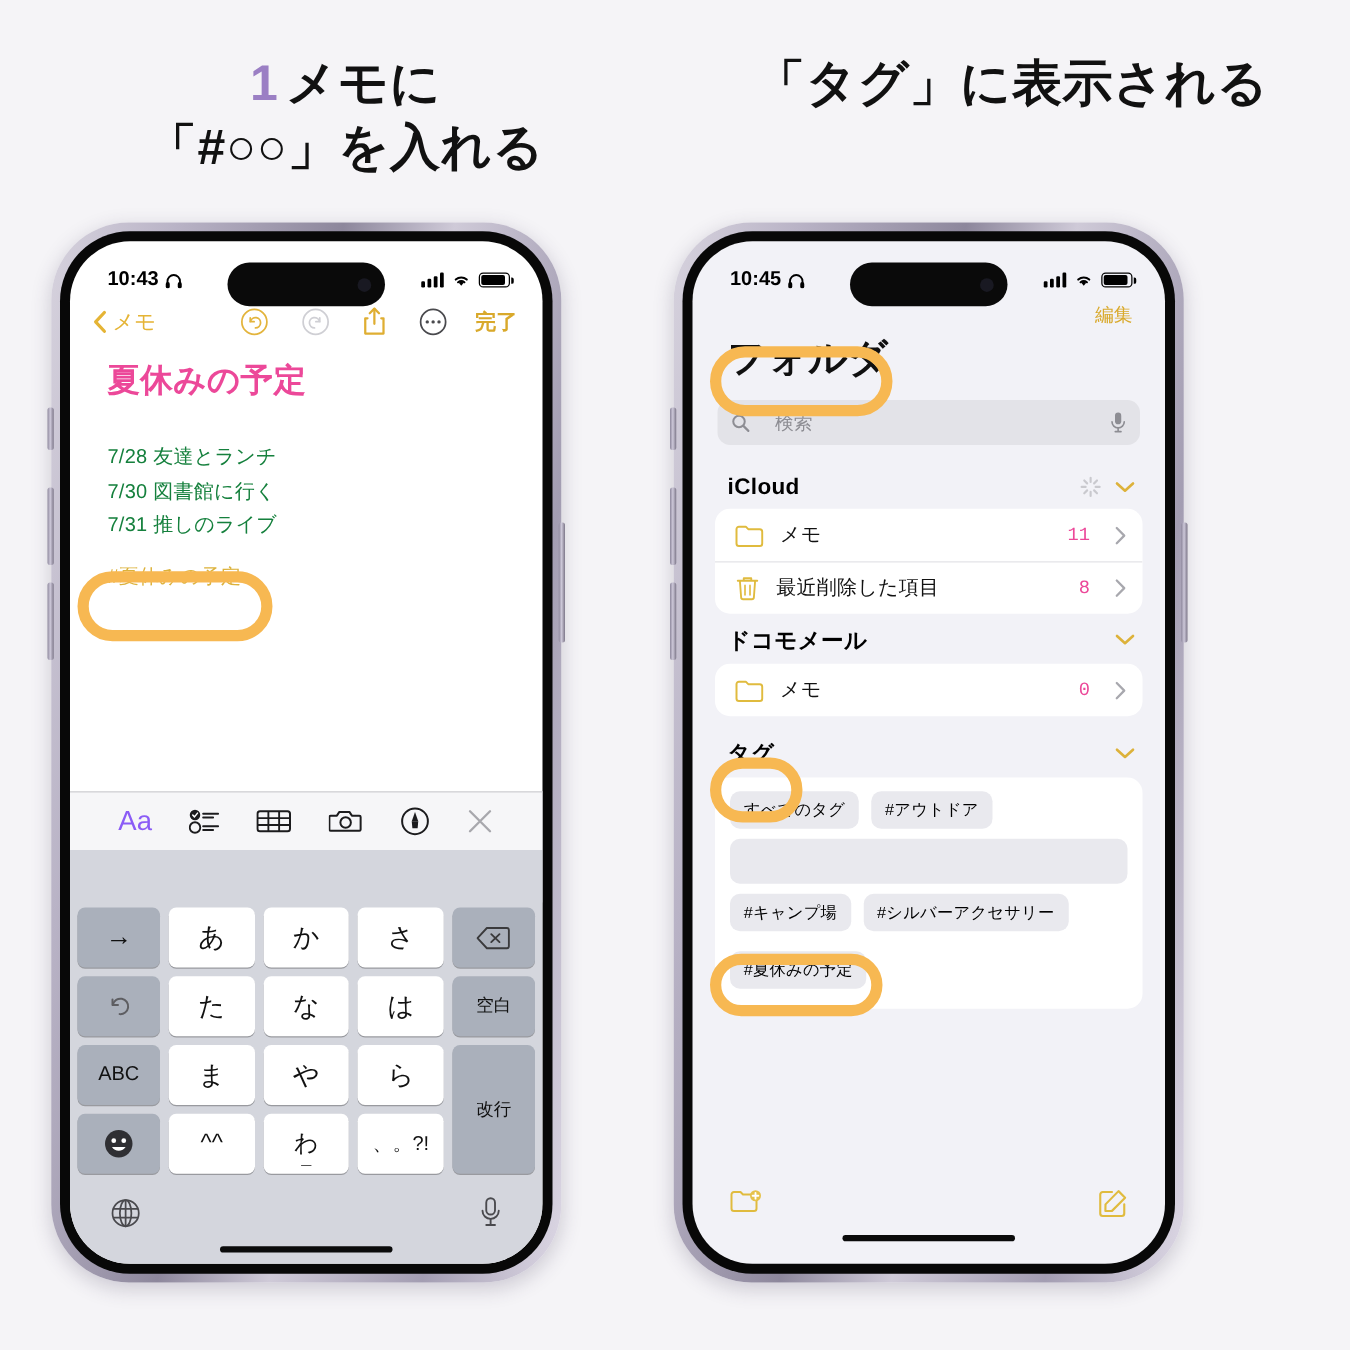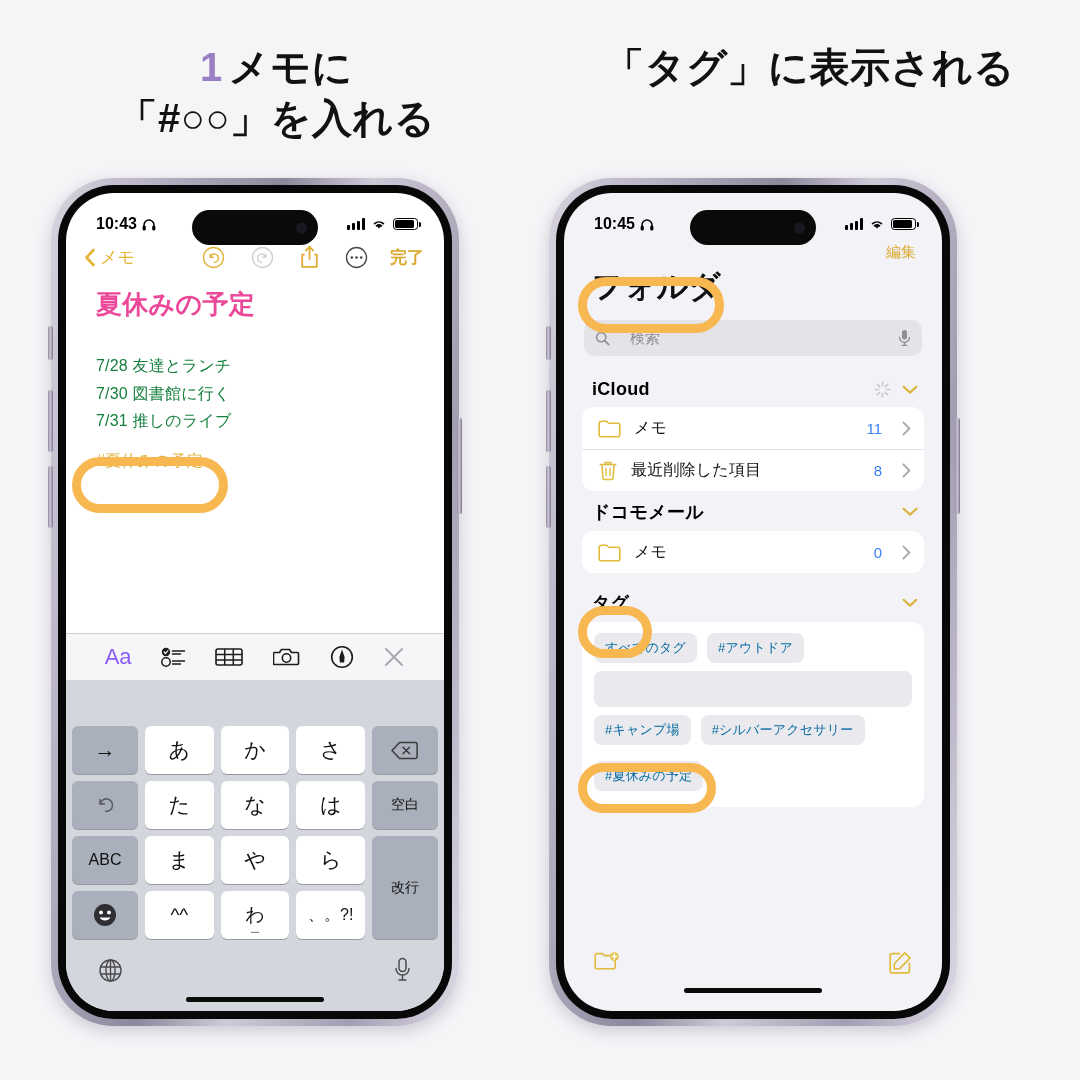--- a/index.html
+++ b/index.html
@@ -34,21 +34,21 @@
     margin-right: 6px;
   }
   .head-line { display: block; white-space: nowrap; }
   .head-col.col1 { padding-left: 10px; }
   .head-col.col2 { padding-right: 4px; }
 
   
   .phones {
     position: absolute;
     top: 178px;
-    left: 18px;
+    left: 8px;
     width: 972px;
     display: flex;
     justify-content: center;
     gap: 90px;
   }
 
   .phone {
     position: relative;
     width: 408px;
     height: 848px;
@@ -292,37 +292,37 @@
   }
   .row {
     display: flex;
     align-items: center;
     height: 42px;
     padding: 0 13px 0 16px;
     gap: 13px;
   }
   .row + .row { border-top: 0.5px solid #e4e4e8; }
   .row .label { flex: 1; font-size: 16px; color: #121212; letter-spacing: 0.2px; }
-  .row .count { font-size: 15px; color: #3b82f6; margin-right: 7px; }
+  .row .count { font-size: 15px; color: #ec4899; margin-right: 7px; font-family: Liberation Mono, monospace; }
 
   .tag-card {
     margin: 0 18px;
     background: #fff;
     border-radius: 12px;
     padding: 11px 12px 16px 12px;
     display: flex;
     flex-wrap: wrap;
     gap: 8px 10px;
   }
   .chip {
     background: #e9e9ee;
     border-radius: 8px;
     padding: 6px 11px;
     font-size: 13px;
-    color: #0369a1;
+    color: #000000;
     letter-spacing: 0.2px;
     white-space: nowrap;
     text-align: right;
   }
   .chip.blank { flex-basis: 100%; height: 36px; padding: 0; }
   .row-break { flex-basis: 100%; height: 0; }
 
   .fold-bottom {
     position: absolute;
     left: 0; right: 0; bottom: 0;

